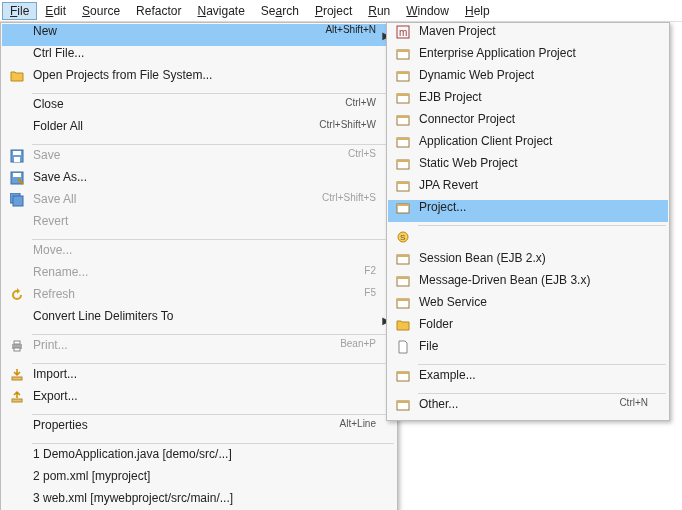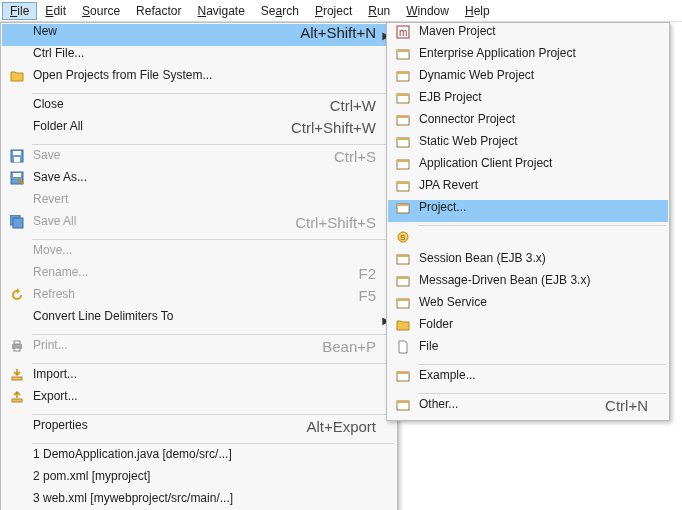--- a/index.html
+++ b/index.html
@@ -59,21 +59,21 @@
     align-items: center;
     justify-content: center;
   }
   .dropdown .row .label {
     flex: 1;
     padding-left: 7px;
   }
   .dropdown .row .accel {
     color: #555;
     padding-right: 4px;
-    font-size: 15px;
+    font-size: 10px;
   }
   .dropdown .row.highlight .accel { color: #222; }
   .dropdown .row.disabled .label,
   .dropdown .row.disabled .accel { color: #a0a0a0; }
   .dropdown .sep {
     height: 1px;
     background: #d6d6d6;
     margin: 3px 2px 3px 30px;
   }
   .dropdown .arrow {
@@ -157,32 +157,32 @@
       <span class="icon">
         <svg width="14" height="14" viewBox="0 0 14 14">
           <rect x="1" y="1" width="12" height="12" fill="#6a9edb" stroke="#3b6ea5"></rect>
           <rect x="3" y="2" width="8" height="4" fill="#fff"></rect>
           <path d="M8 8l5 5" stroke="#d08a00" stroke-width="2"></path>
         </svg>
       </span>
       <span class="label">Save As...</span>
     </div>
     <div class="row disabled">
-      <span class="icon"></span>
-      <span class="label">Revert</span>
-    </div>
-    <div class="row disabled">
       <span class="icon">
         <svg width="14" height="14" viewBox="0 0 14 14">
           <rect x="0" y="0" width="10" height="10" fill="#6a9edb" stroke="#3b6ea5"></rect>
           <rect x="3" y="3" width="10" height="10" fill="#6a9edb" stroke="#3b6ea5"></rect>
         </svg>
       </span>
       <span class="label">Save All</span>
       <span class="accel">Ctrl+Shift+S</span>
+    </div>
+    <div class="row disabled">
+      <span class="icon"></span>
+      <span class="label">Revert</span>
     </div>
     <div class="sep"></div>
     <div class="row disabled">
       <span class="icon"></span>
       <span class="label">Move...</span>
     </div>
     <div class="row disabled">
       <span class="icon"></span>
       <span class="label">Rename...</span>
       <span class="accel">F2</span>
@@ -229,21 +229,21 @@
           <path d="M7 8V2M4 5l3-3 3 3" stroke="#d08a00" stroke-width="1.5" fill="none"></path>
           <rect x="2" y="9" width="10" height="3" fill="#e8c070" stroke="#b88a1f"></rect>
         </svg>
       </span>
       <span class="label">Export...</span>
     </div>
     <div class="sep"></div>
     <div class="row">
       <span class="icon"></span>
       <span class="label">Properties</span>
-      <span class="accel">Alt+Export</span>
+      <span class="accel">Alt+Line</span>
     </div>
     <div class="sep"></div>
     <div class="row">
       <span class="icon"></span>
       <span class="label">1 DemoApplication.java  [demo/src/...]</span>
     </div>
     <div class="row">
       <span class="icon"></span>
       <span class="label">2 pom.xml  [myproject]</span>
     </div>
@@ -299,30 +299,30 @@
       </span>
       <span class="label">Connector Project</span>
     </div>
     <div class="row">
       <span class="icon">
         <svg width="14" height="14" viewBox="0 0 14 14">
           <rect x="1" y="3" width="12" height="9" fill="#fff" stroke="#9a7a3a"></rect>
           <rect x="1" y="3" width="12" height="2" fill="#d8b060"></rect>
         </svg>
       </span>
+      <span class="label">Application Client Project</span>
+    </div>
+    <div class="row">
+      <span class="icon">
+        <svg width="14" height="14" viewBox="0 0 14 14">
+          <rect x="1" y="3" width="12" height="9" fill="#fff" stroke="#9a7a3a"></rect>
+          <rect x="1" y="3" width="12" height="2" fill="#d8b060"></rect>
+        </svg>
+      </span>
       <span class="label">Static Web Project</span>
-    </div>
-    <div class="row">
-      <span class="icon">
-        <svg width="14" height="14" viewBox="0 0 14 14">
-          <rect x="1" y="3" width="12" height="9" fill="#fff" stroke="#9a7a3a"></rect>
-          <rect x="1" y="3" width="12" height="2" fill="#d8b060"></rect>
-        </svg>
-      </span>
-      <span class="label">Application Client Project</span>
     </div>
     <div class="row">
       <span class="icon">
         <svg width="14" height="14" viewBox="0 0 14 14">
           <rect x="1" y="3" width="12" height="9" fill="#fff" stroke="#9a7a3a"></rect>
           <rect x="1" y="3" width="12" height="2" fill="#d8b060"></rect>
         </svg>
       </span>
       <span class="label">JPA Revert</span>
     </div>
@@ -344,21 +344,21 @@
         </svg>
       </span>
     </div>
     <div class="row">
       <span class="icon">
         <svg width="14" height="14" viewBox="0 0 14 14">
           <rect x="1" y="3" width="12" height="9" fill="#fff" stroke="#9a7a3a"></rect>
           <rect x="1" y="3" width="12" height="2" fill="#d8b060"></rect>
         </svg>
       </span>
-      <span class="label">Session Bean (EJB 3.x)</span>
+      <span class="label">Session Bean (EJB 2.x)</span>
     </div>
     <div class="row">
       <span class="icon">
         <svg width="14" height="14" viewBox="0 0 14 14">
           <rect x="1" y="3" width="12" height="9" fill="#fff" stroke="#9a7a3a"></rect>
           <rect x="1" y="3" width="12" height="2" fill="#d8b060"></rect>
         </svg>
       </span>
       <span class="label">Message-Driven Bean (EJB 3.x)</span>
     </div>

